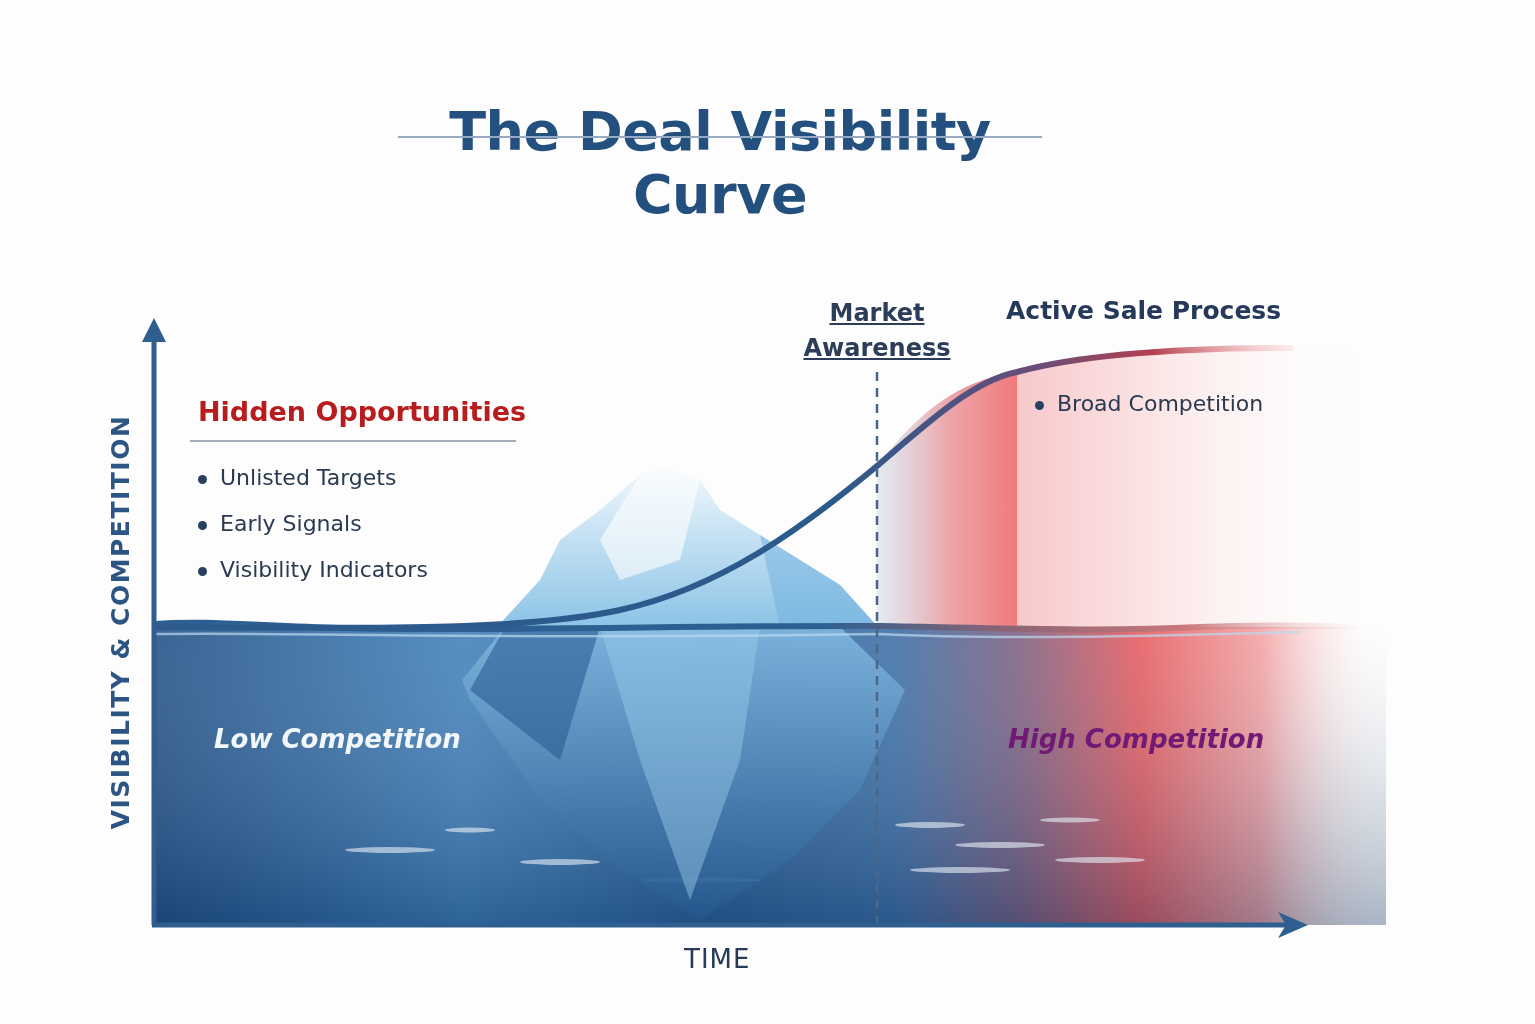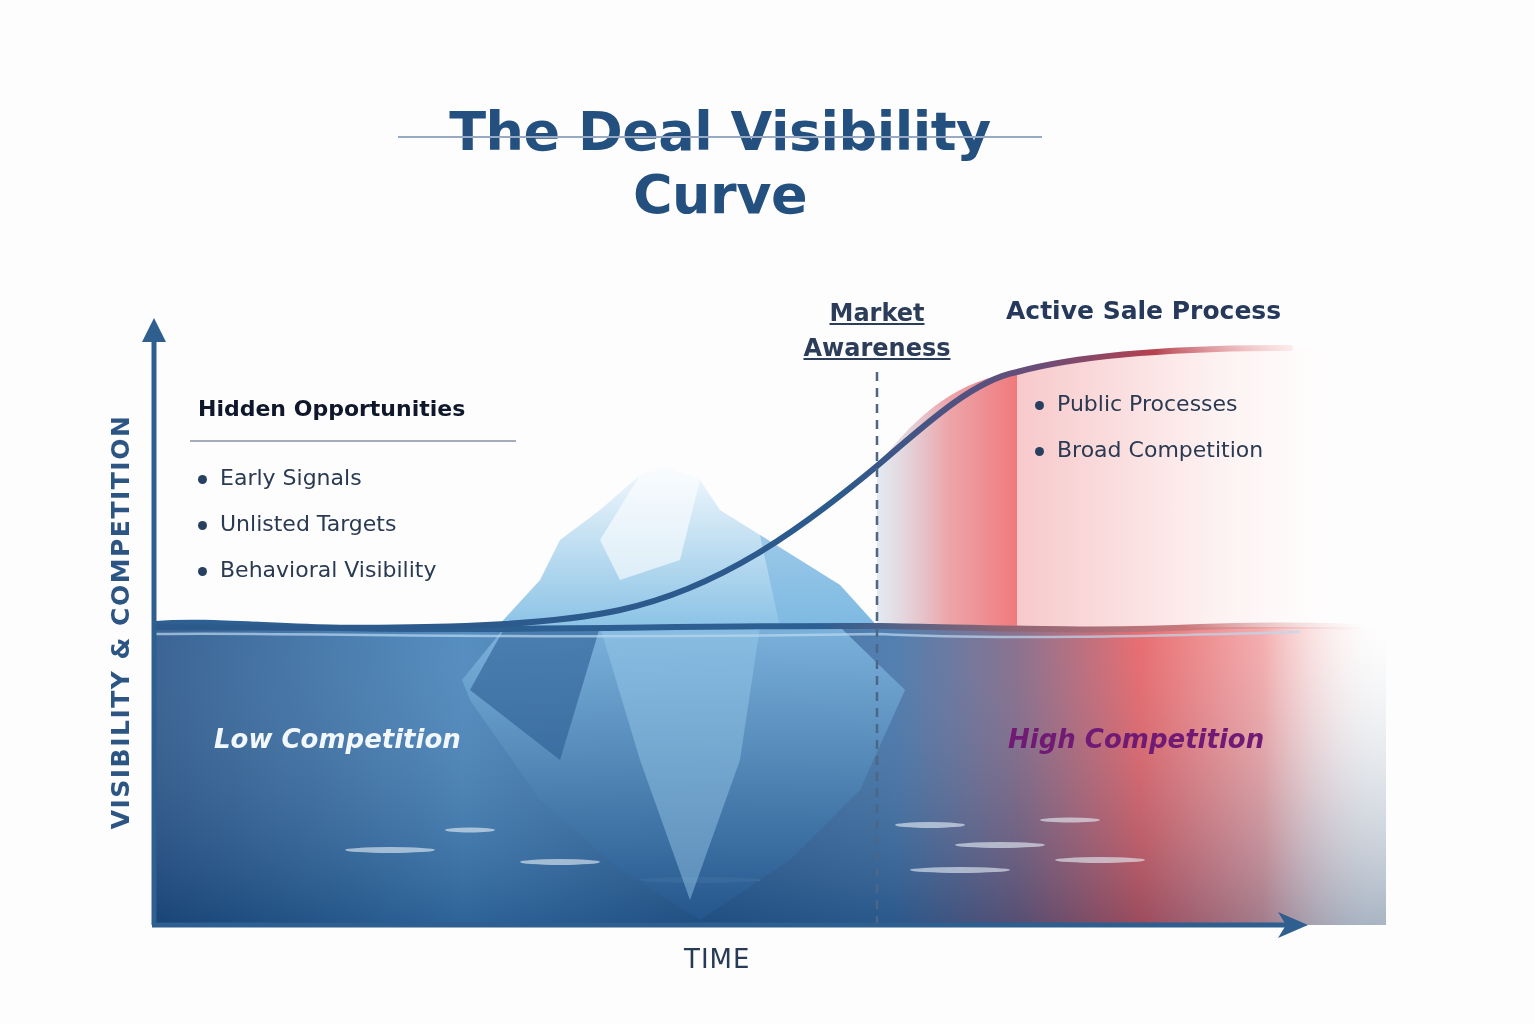--- a/index.html
+++ b/index.html
@@ -1,21 +1,21 @@
 <!DOCTYPE html>
 <html><head>
 <meta charset="utf-8">
 <style>
   html,body{margin:0;padding:0;background:#fdfdfd;}
   body{width:1535px;height:1024px;position:relative;overflow:hidden;font-family:"DejaVu Sans","Liberation Sans",sans-serif;}
   .title{position:absolute;left:398px;top:52px;width:644px;text-align:center;font-size:54px;font-weight:bold;color:#24507f;letter-spacing:-0.5px;margin-top:48px;}
   .title-rule{position:absolute;left:398px;top:136px;width:644px;height:2px;background:#98a9c4;}
   svg.stage{position:absolute;left:0;top:0;}
   .label{position:absolute;color:#243650;}
-  .hidden-title{left:198px;top:396px;font-size:22px;font-weight:bold;color:#0f172a;}
+  .hidden-title{left:198px;top:396px;font-size:27px;font-weight:bold;color:#b91c1c;}
   .hidden-rule{position:absolute;left:190px;top:440px;width:326px;height:2px;background:#a5adb8;}
   ul.bullets{position:absolute;margin:0;padding:0;list-style:none;}
   ul.bullets li{position:relative;padding-left:22px;font-size:22px;color:#2a3a52;height:46px;line-height:28px;}
   ul.bullets li::before{content:"";position:absolute;left:0;top:11px;width:9px;height:9px;border-radius:50%;background:#27405f;}
   .left-bullets{left:198px;top:464px;}
   .right-bullets{left:1035px;top:390px;}
   .right-bullets li{height:50px;}
   .market{left:800px;top:296px;width:154px;text-align:center;font-size:24px;font-weight:bold;color:#2b3d58;line-height:35px;text-decoration:underline;}
   .active{left:1006px;top:296px;font-size:25px;font-weight:bold;color:#26395a;text-align:center;}
   .low{left:214px;top:724px;font-size:26px;font-style:italic;font-weight:bold;color:#f2f7fc;}
@@ -114,33 +114,32 @@
 
   <line x1="154" y1="925" x2="154" y2="336" stroke="#2f5f8f" stroke-width="5"></line>
   <polygon points="154,318 142,342 166,342" fill="#2f5f8f"></polygon>
   <line x1="152" y1="925" x2="1288" y2="925" stroke="#2f5f8f" stroke-width="5"></line>
   <polygon points="1308,925 1278,912 1286,925 1278,938" fill="#2f5f8f"></polygon>
 </svg>
 
 <div class="label hidden-title">Hidden Opportunities</div>
 <div class="hidden-rule"></div>
 <ul class="bullets left-bullets">
+  <li>Unlisted Targets</li>
   <li>Early Signals</li>
-  <li>Unlisted Targets</li>
-  <li>Behavioral Visibility</li>
+  <li>Visibility Indicators</li>
 </ul>
 
 <div class="label market">
   <div>Market</div>
   <div>Awareness</div>
 </div>
 
 <div class="label active">Active Sale Process</div>
 <ul class="bullets right-bullets">
-  <li>Public Processes</li>
   <li>Broad Competition</li>
 </ul>
 
 <div class="label low">Low Competition</div>
 <div class="label high">High Competition</div>
 
 <div class="ylabel">VISIBILITY &amp; COMPETITION</div>
 <div class="xlabel">TIME</div>
 
 </body></html>

